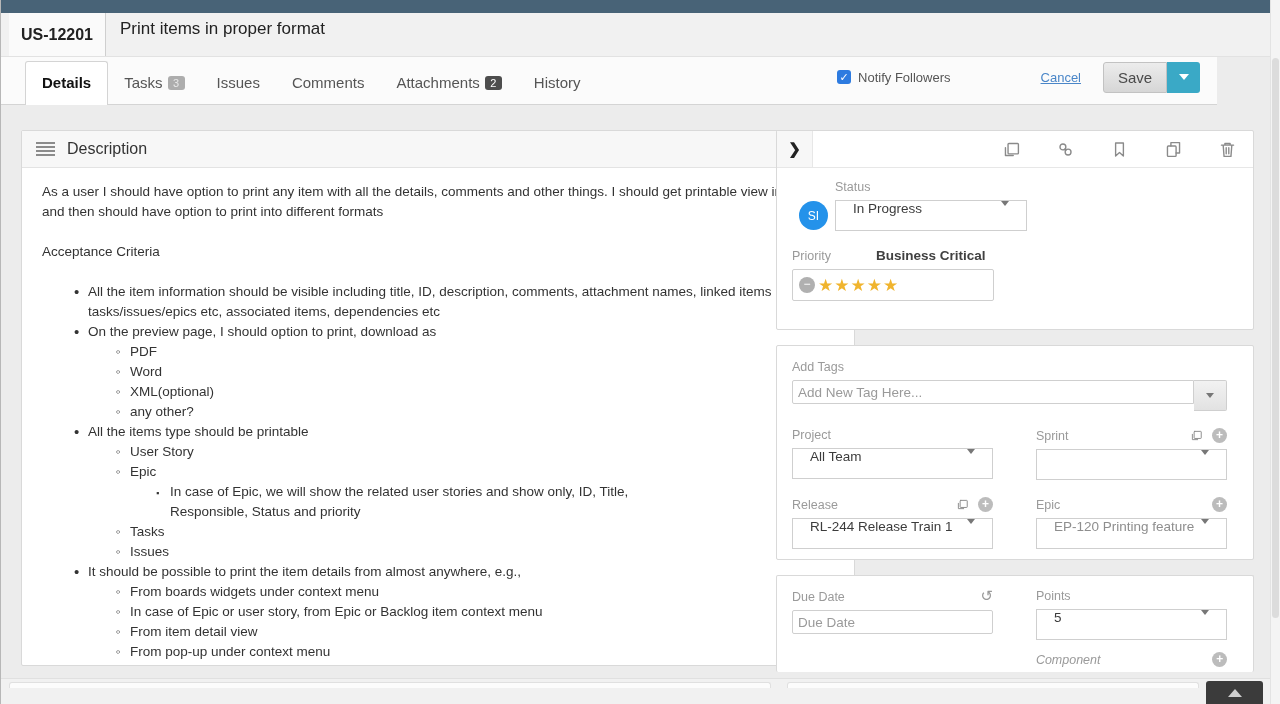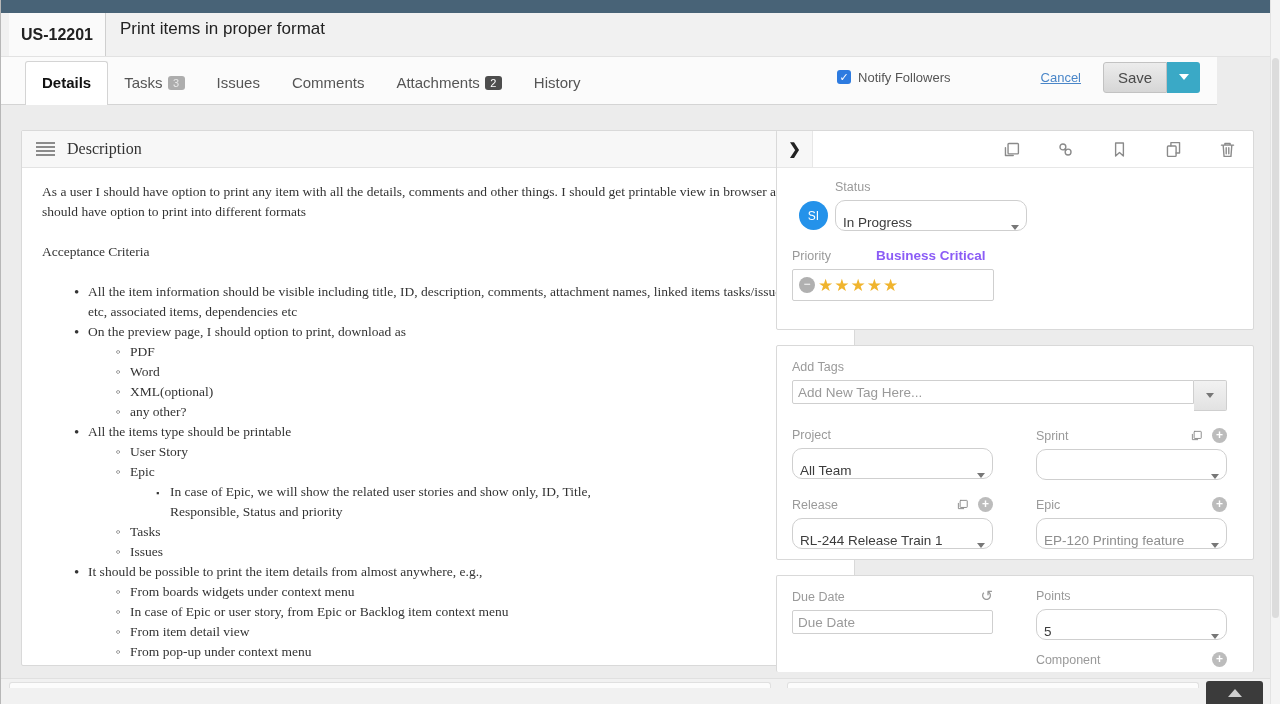--- a/index.html
+++ b/index.html
@@ -27,21 +27,21 @@
   .cancel { margin-left:90px; font-size:13px; color:#4a86c8; text-decoration:underline; cursor:pointer; }
   .savegrp { display:flex; margin-left:22px; margin-right:17px; }
   .save-btn { width:64px; height:31px; background:linear-gradient(#ececec,#d6d6d6); border:1px solid #c2c2c2; border-radius:3px 0 0 3px; font-size:15px; color:#4a4a4a; display:flex; align-items:center; justify-content:center; cursor:pointer; }
   .save-caret { width:33px; height:31px; background:#3aa9c6; border-radius:0 3px 3px 0; display:flex; align-items:center; justify-content:center; cursor:pointer; }
   .tri-down-w { width:0; height:0; border-left:5px solid transparent; border-right:5px solid transparent; border-top:6px solid #fff; }
 
   
   .card { position:absolute; background:#fff; border:1px solid #d9d9d9; border-radius:2px; }
 
   
-  #desc-card { left:20px; top:130px; width:834px; height:536px;font-family:Liberation Serif, serif; }
+  #desc-card { left:20px; top:130px; width:834px; height:536px; }
   .desc-head { height:37px; background:#f7f7f7; border-bottom:1px solid #e3e3e3; display:flex; align-items:center; padding:0 10px 0 14px; }
   .burger { display:flex; flex-direction:column; gap:2px; margin-right:12px; cursor:pointer; }
   .burger i { display:block; width:19px; height:2px; background:#8b8b8b; }
   .desc-title { font-size:16px; color:#333; }
   .edit-btn { margin-left:auto; background:#3fb2cc; color:#fff; font-size:13px; padding:4px 13px; border-radius:3px; cursor:pointer; }
   .desc-body { padding:14px 20px; font-size:13.5px; line-height:20px; color:#333; }
   .desc-body p { margin-bottom:20px; }
   .desc-sub { margin-bottom:12px; }
   ul.bullets { list-style:none; }
   ul.bullets li { position:relative; line-height:20px; }
@@ -61,30 +61,30 @@
   .collapse-box { width:36px; height:100%; background:#f7f7f7; border-right:1px solid #e7e7e7; display:flex; align-items:center; justify-content:center; font-size:15px; font-weight:bold; color:#222; cursor:pointer; }
   .head-icons { margin-left:auto; display:flex; gap:35px; padding-right:16px; }
   .head-icons svg { cursor:pointer; }
 
   .fields { padding:12px 26px 0 15px; }
   .frow { display:flex; }
   .fcol { display:flex; flex-direction:column; }
   .label { font-size:12.5px; color:#9a9a9a; margin-bottom:6px; }
   .labelrow { display:flex; align-items:center; margin-bottom:6px; }
   .labelrow .label { margin-bottom:0; }
-  .select { height:31px; background:#fff; border:1px solid #cfcfcf; border-radius:10px; display:flex; align-items:flex-end; padding:0 7px; font-size:13.5px; color:#3c3c3c; cursor:pointer; }
+  .select { height:31px; background:#fff; border:1px solid #cfcfcf; border-radius:0; display:flex; align-items:flex-start; padding:0 17px; font-size:13.5px; color:#3c3c3c; cursor:pointer; }
   .select .val { flex:1 1 auto; white-space:nowrap; overflow:hidden; }
   .select .val.muted { color:#8e8e8e; }
   .caret { width:0; height:0; border-left:4px solid transparent; border-right:4px solid transparent; border-top:5px solid #777; }
   .textbox { height:24px; border:1px solid #cfcfcf; border-radius:2px; font-size:13.5px; color:#444; padding:0 5px; font-family:"Liberation Sans",sans-serif; }
   .textbox::placeholder { color:#9a9a9a; }
   .blurred { filter:blur(3px); color:#6f6f6f; }
   .avatar { width:29px; height:29px; border-radius:50%; background:#2492ea; color:#fff; font-size:12px; display:flex; align-items:center; justify-content:center; margin:0 7px; align-self:flex-end; margin-bottom:1px; }
   .w-l { width:202px; } .w-r { width:192px; }
-  .prio-name { font-size:13.5px; font-weight:bold; color:#8b5cf6; margin-left:33px;padding-left:12px; }
+  .prio-name { font-size:13.5px; font-weight:bold; color:#404040; margin-left:33px;padding-left:12px; }
   .prio-box { width:202px; height:32px; border:1px solid #cfcfcf; border-radius:2px; display:flex; align-items:center; padding:0 6px; cursor:pointer; }
   .minus-circle { width:16px; height:16px; border-radius:50%; background:#b0b0b0; color:#fff; font-size:12px; line-height:15px; text-align:center; margin-right:3px; }
   .stars { color:#f0b42e; font-size:17px; letter-spacing:1px; font-family:"DejaVu Sans",sans-serif; }
   .tagrow { display:flex; }
   .tag-input { flex:1 1 auto; border-radius:2px 0 0 2px; }
   .tag-caret-btn { width:33px; height:31px; background:linear-gradient(#f2f2f2,#e2e2e2); border:1px solid #cfcfcf; border-left:none; border-radius:0 2px 2px 0; display:flex; align-items:center; justify-content:center; cursor:pointer; }
   .plus-circle { width:15px; height:15px; border-radius:50%; background:#bcbcbc; color:#fff; font-size:12px; font-weight:bold; line-height:14px; text-align:center; cursor:pointer; }
   .mini-icons { margin-left:auto; display:flex; align-items:center; gap:9px; }
   .reset-glyph { font-family:"DejaVu Sans",sans-serif; font-size:15px; color:#9a9a9a; cursor:pointer; line-height:1; }
   .gap18 { height:17px; }
@@ -307,21 +307,21 @@
           <input class="textbox" placeholder="Due Date" style="">
         </div>
         <div style="width:43px;"></div>
         <div class="fcol w-r">
           <div class="label">Points</div>
           <div class="select">
             <span class="val">5</span>
             <i class="caret"></i>
           </div>
           <div style="height:12px;"></div>
-          <div class="labelrow" style="margin-bottom:16px;">
+          <div class="labelrow" style="margin-bottom:16px;font-style:italic;">
             <span class="label">Component</span>
             <span class="mini-icons">
                 <span class="plus-circle">+</span>
               </span>
           </div>
         </div>
       </div>
     </div>
   </div>
 

